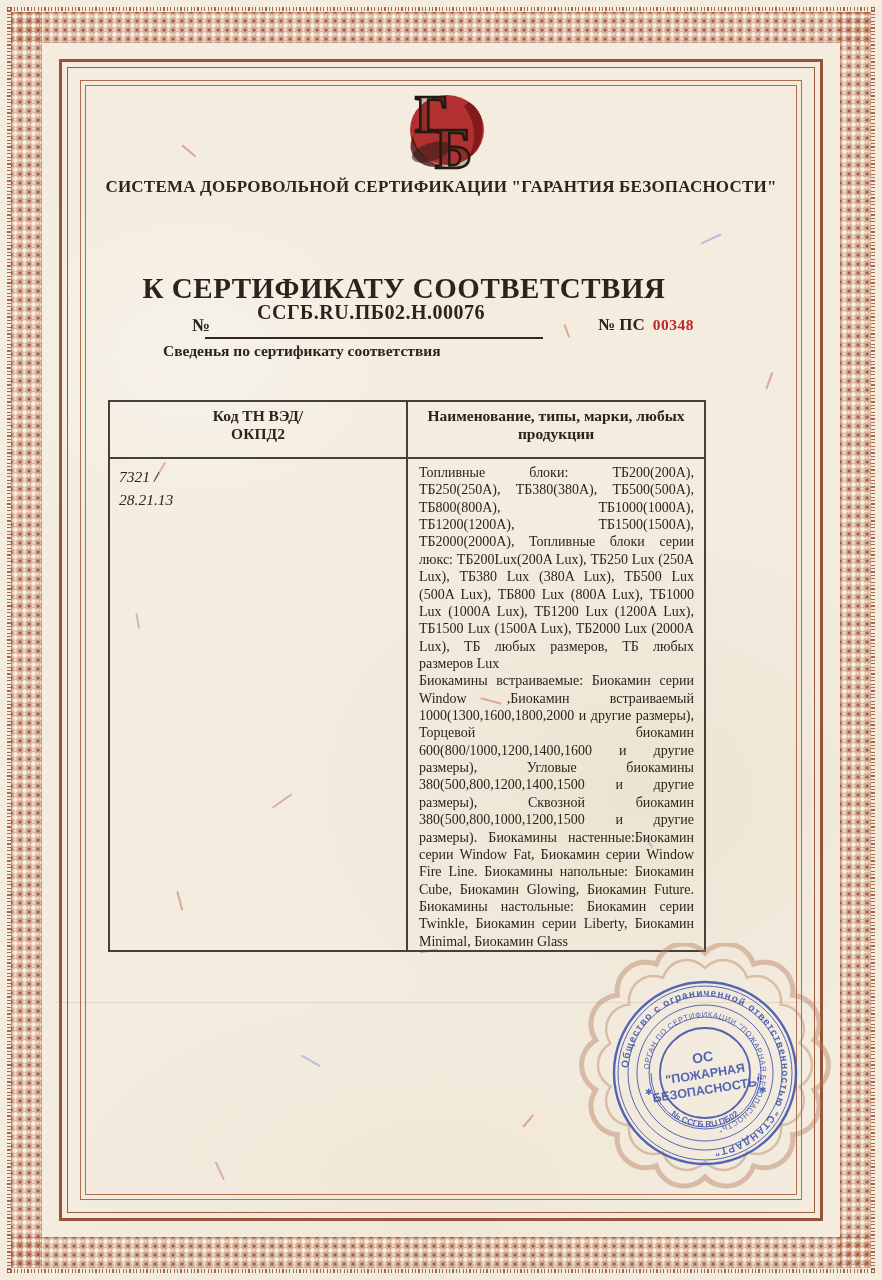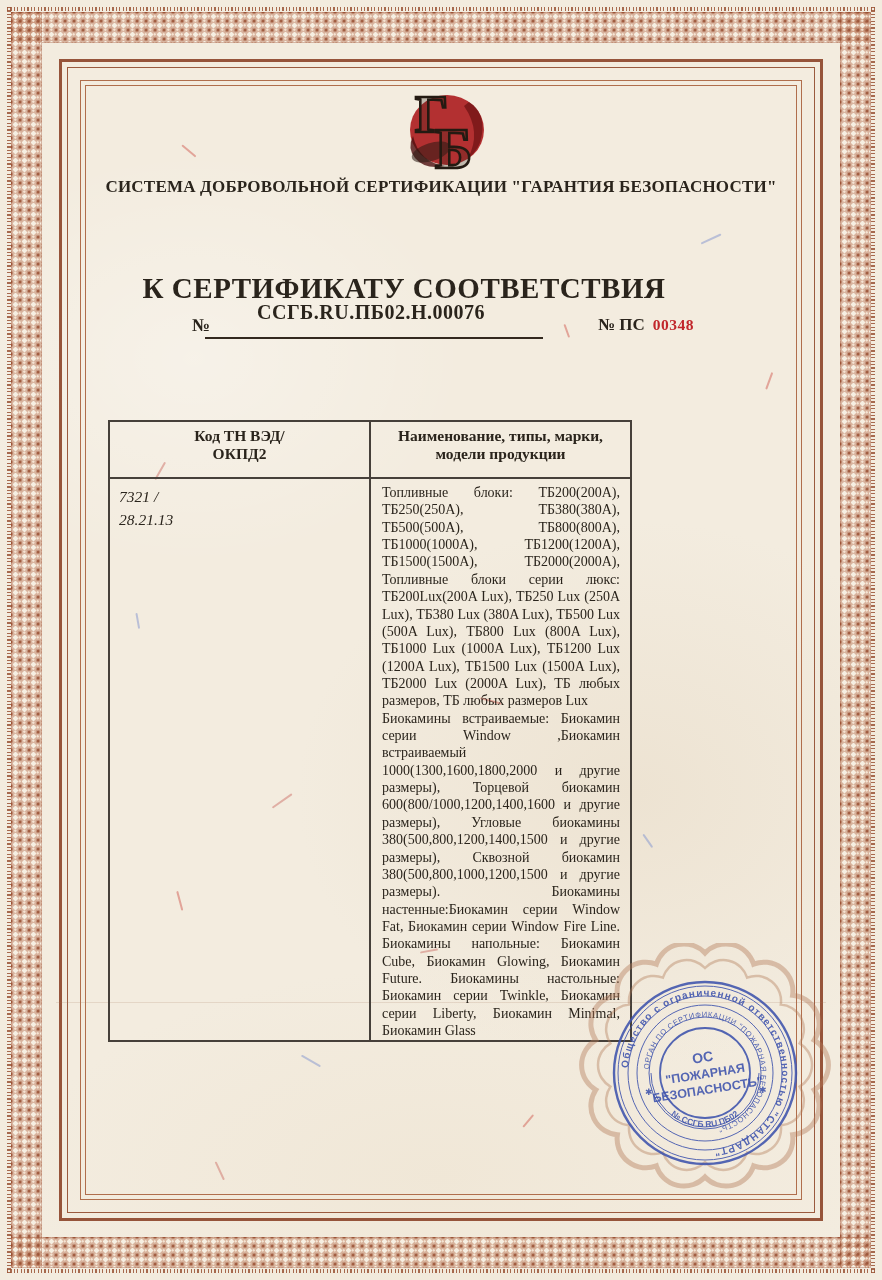--- a/index.html
+++ b/index.html
@@ -45,21 +45,21 @@
   .regline{top:201px; left:441px; transform:translateX(-50%); font-weight:bold; font-size:15.5px; white-space:nowrap;}
   .title1{top:230px; font-weight:bold; font-size:29px; letter-spacing:1px;}
   .title2{top:272px; font-weight:bold; font-size:29px; letter-spacing:.5px;}
   .certnum{top:301px; left:249px; font-weight:bold; font-size:20px; letter-spacing:.5px;margin-left:8px;}
   .numsign{top:315px; left:192px; font-weight:bold; font-size:18px;}
   .underline{top:337px; left:205px; width:338px; height:2px; background:#33291f;}
   .formnum{top:315px; left:598px; font-weight:bold; font-size:17px; white-space:nowrap;}
   .formnum .val{color:#c1262b; font-size:15.5px; margin-left:8px; letter-spacing:.5px;}
   .subtitle{top:342px; left:163px; font-weight:bold; font-size:15.5px;}
   
-  table.spec{position:absolute; left:108px; top:400px; width:524px; border-collapse:collapse; table-layout:fixed;margin-top:20px;}
+  table.spec{position:absolute; left:108px; top:400px; width:598px; border-collapse:collapse; table-layout:fixed;}
   table.spec td{border:2px solid #46403a; vertical-align:top;}
   td.hcell{font-weight:bold; font-size:15.5px; text-align:center; padding:5px 4px 14px;}
   td.code{width:106px; font-size:15.5px; padding:6px 4px 0 9px; line-height:1.5;font-style:italic;}
   td.desc{font-size:14px; line-height:1.24; text-align:justify; padding:5px 10px 0 11px; height:306px;}
   td.desc p{margin:0;}
   
   .logo{position:absolute; left:399px; top:84px;}
   .stamp{position:absolute; left:578px; top:943px;}
 </style>
 </head>
@@ -107,29 +107,30 @@
 
   <div class="abs sysline">СИСТЕМА ДОБРОВОЛЬНОЙ СЕРТИФИКАЦИИ "ГАРАНТИЯ БЕЗОПАСНОСТИ"</div>
   <div class="abs ctr title2">К СЕРТИФИКАТУ СООТВЕТСТВИЯ</div>
 
   <div class="abs certnum">ССГБ.RU.ПБ02.Н.00076</div>
   <div class="abs numsign">№</div>
   <div class="abs underline"></div>
   <div class="abs formnum">
     <span>№ ПС</span><span class="val">00348</span>
   </div>
+  <div class="abs subtitle">Сведенья по сертификату соответствия</div>
 
   <table class="spec">
     <tbody>
       <tr>
         <td class="hcell">
           <div>Код ТН ВЭД/</div>
           <div>ОКПД2</div>
         </td>
-        <td class="hcell">Наименование, типы, марки, модели продукции</td>
+        <td class="hcell">Наименование, типы, марки, любых продукции</td>
       </tr>
       <tr>
         <td class="code">
           <div>7321 /</div>
           <div>28.21.13</div>
         </td>
         <td class="desc">
           <p>Топливные блоки: ТБ200(200А), ТБ250(250А), ТБ380(380А), ТБ500(500А), ТБ800(800А), ТБ1000(1000А), ТБ1200(1200А), ТБ1500(1500А), ТБ2000(2000А), Топливные блоки серии люкс: ТБ200Lux(200A Lux), ТБ250 Lux (250A Lux), ТБ380 Lux (380A Lux), ТБ500 Lux (500A Lux), ТБ800 Lux (800A Lux), ТБ1000 Lux (1000A Lux), ТБ1200 Lux (1200A Lux), ТБ1500 Lux (1500A Lux), ТБ2000 Lux (2000A Lux), ТБ любых размеров, ТБ любых размеров Lux</p>
           <p>Биокамины встраиваемые: Биокамин серии Window ,Биокамин встраиваемый 1000(1300,1600,1800,2000 и другие размеры), Торцевой биокамин 600(800/1000,1200,1400,1600 и другие размеры), Угловые биокамины 380(500,800,1200,1400,1500 и другие размеры), Сквозной биокамин 380(500,800,1000,1200,1500 и другие размеры). Биокамины настенные:Биокамин серии Window Fat, Биокамин серии Window Fire Line. Биокамины напольные: Биокамин Cube, Биокамин Glowing, Биокамин Future. Биокамины настольные: Биокамин серии Twinkle, Биокамин серии Liberty, Биокамин Minimal, Биокамин Glass</p>
         </td>

